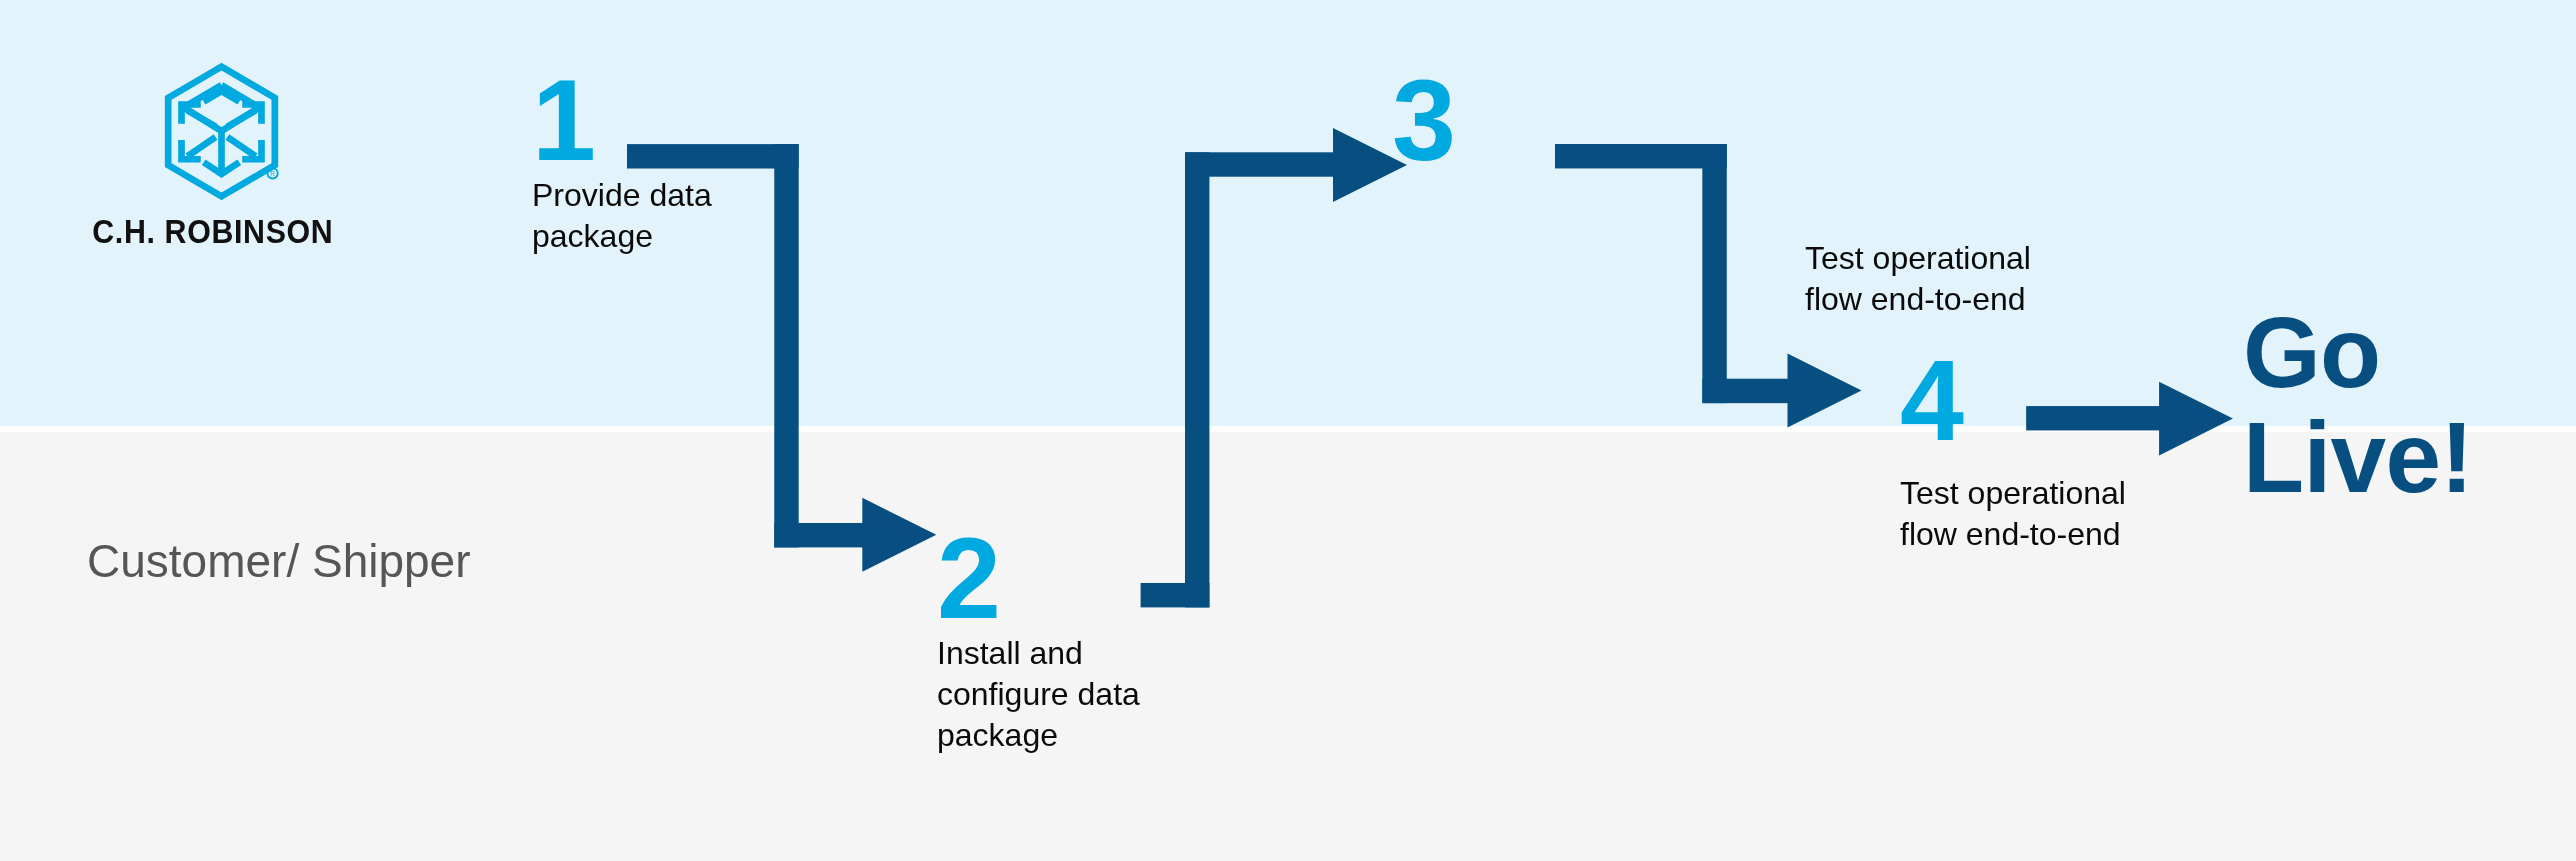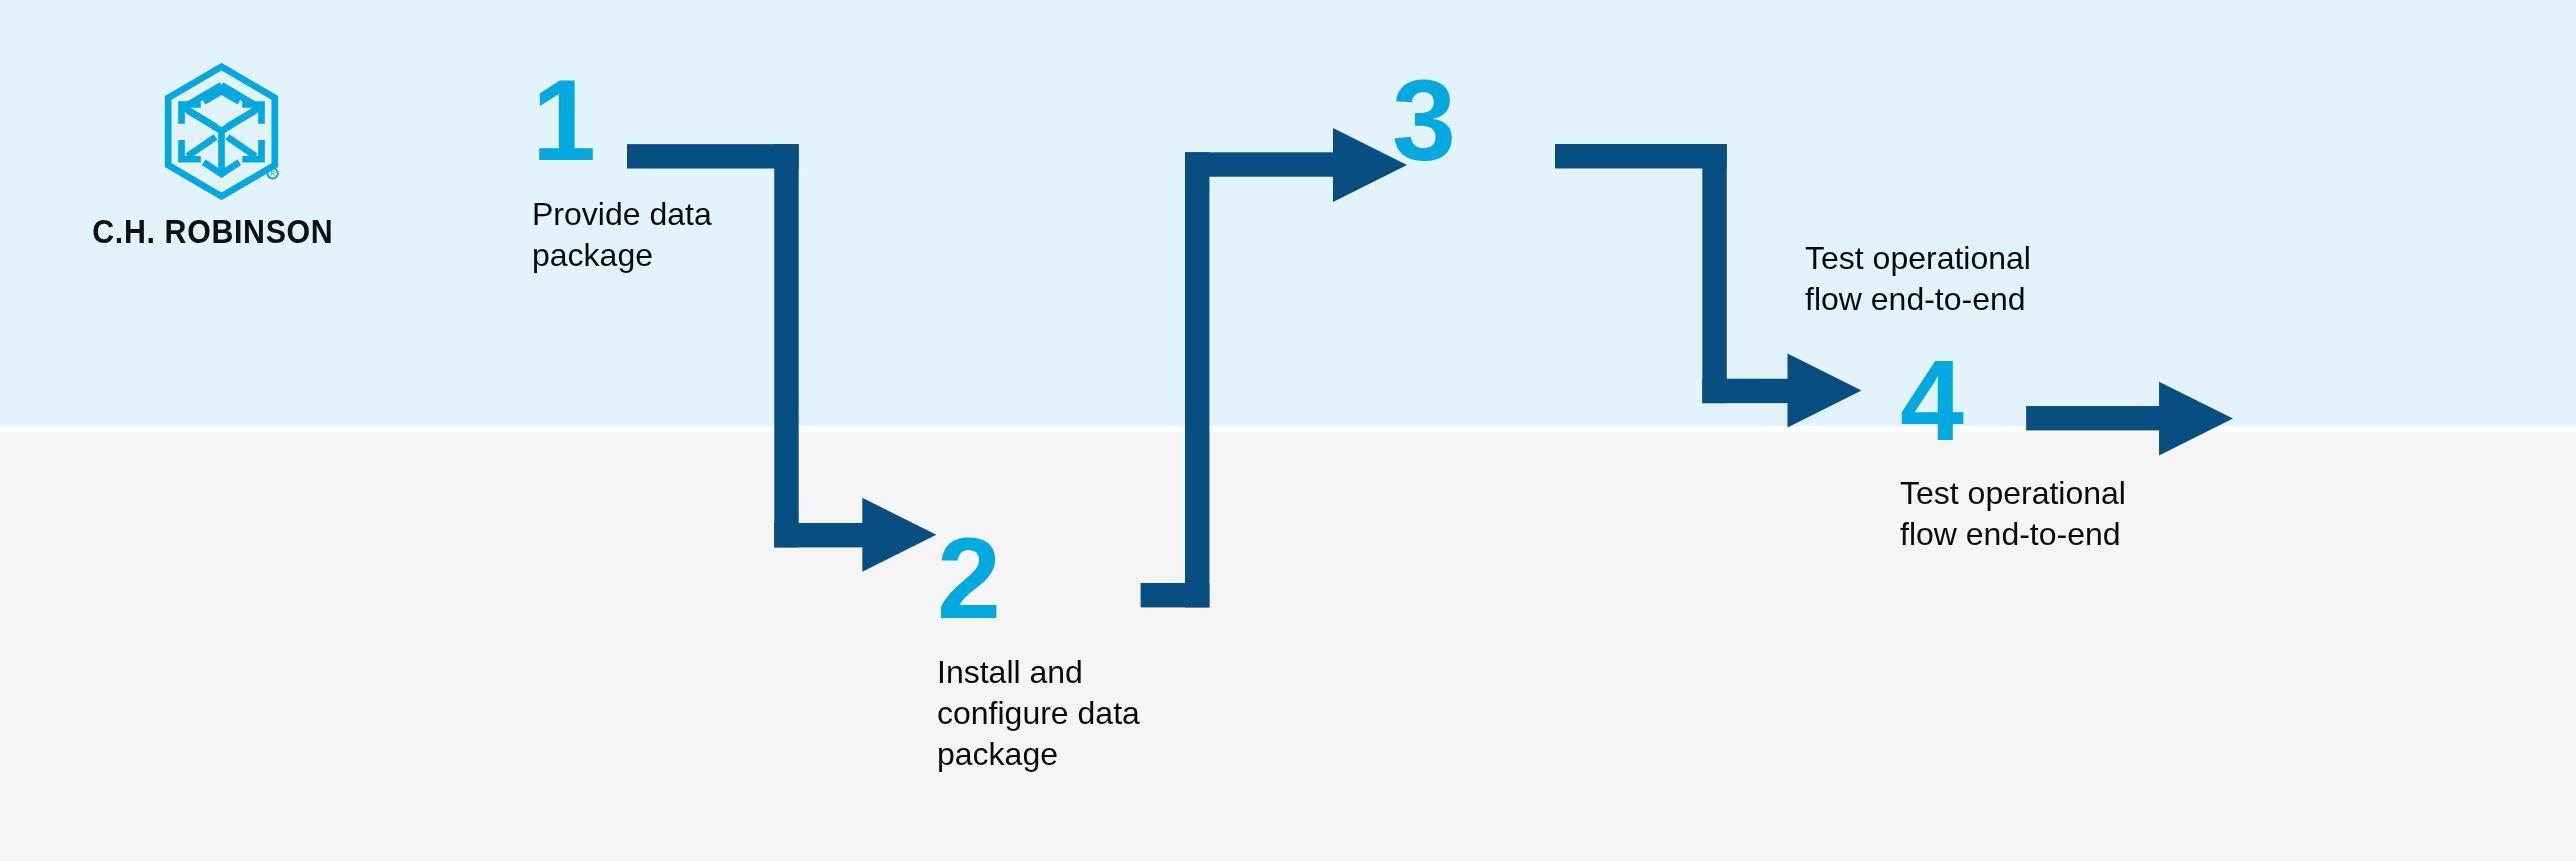--- a/index.html
+++ b/index.html
@@ -74,21 +74,21 @@
     line-height: 0.92;
     font-weight: bold;
     color: #00a9e0;
     letter-spacing: -1.5px;
   }
   .step-text {
     font-size: 32px;
     line-height: 1.28;
     color: #0a0a0a;
     white-space: pre-line;
-    margin-top: 20px;
+    margin-top: 1px;
   }
   .label-only .step-text { margin-top: 0; }
 
   
   .golive {
     position: absolute;
     left: 2243px; top: 300px;
     font-size: 100px;
     line-height: 1.05;
     font-weight: bold;
@@ -140,20 +140,22 @@
         <path d="M126,126 L88,100"></path>
       </g>
       <g fill="none" stroke="#00a9e0" stroke-width="2.5">
         <circle cx="149" cy="149" r="7"></circle>
       </g>
       <text x="149" y="153" font-size="9" fill="#00a9e0" text-anchor="middle" font-family="Liberation Sans, sans-serif">R</text>
     </svg>
     <div class="logo-wordmark">C.H. ROBINSON</div>
   </div>
 
+  <div class="lane-label">Customer/
+Shipper</div>
 
   <div class="step" style="left:532px; top:68px; width:244px;">
     <div class="step-num">1</div>
     <div class="step-text">Provide data
 package</div>
   </div>
 
   <div class="step" style="left:937px; top:526px; width:281px;">
     <div class="step-num">2</div>
     <div class="step-text">Install and
@@ -169,20 +171,22 @@
     <div class="step-text">Test operational
 flow end-to-end</div>
   </div>
 
   <div class="step" style="left:1900px; top:348px; width:311px;">
     <div class="step-num">4</div>
     <div class="step-text" style="margin-top:19px;">Test operational
 flow end-to-end</div>
   </div>
 
+  <div class="golive">Go
+Live!</div>
 
   <svg class="conn" style="left:627px; top:144px; width:370px; height:459px;" viewBox="0 0 500 620">
     <path d="M0,0 H232 V540 H122 V508 H200 L290,568 L200,628 V596 H90 V0 Z" fill="none"></path>
 
     <rect x="0" y="0" width="232" height="33" fill="#074f81"></rect>
 
     <rect x="199" y="0" width="33" height="545" fill="#074f81"></rect>
 
     <rect x="199" y="512" width="130" height="33" fill="#074f81"></rect>
 

